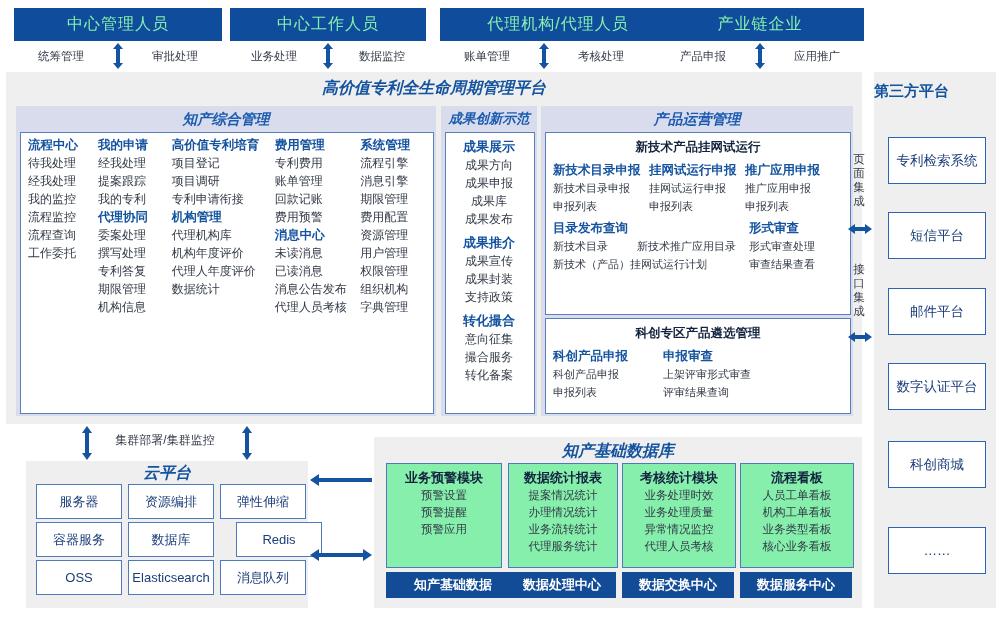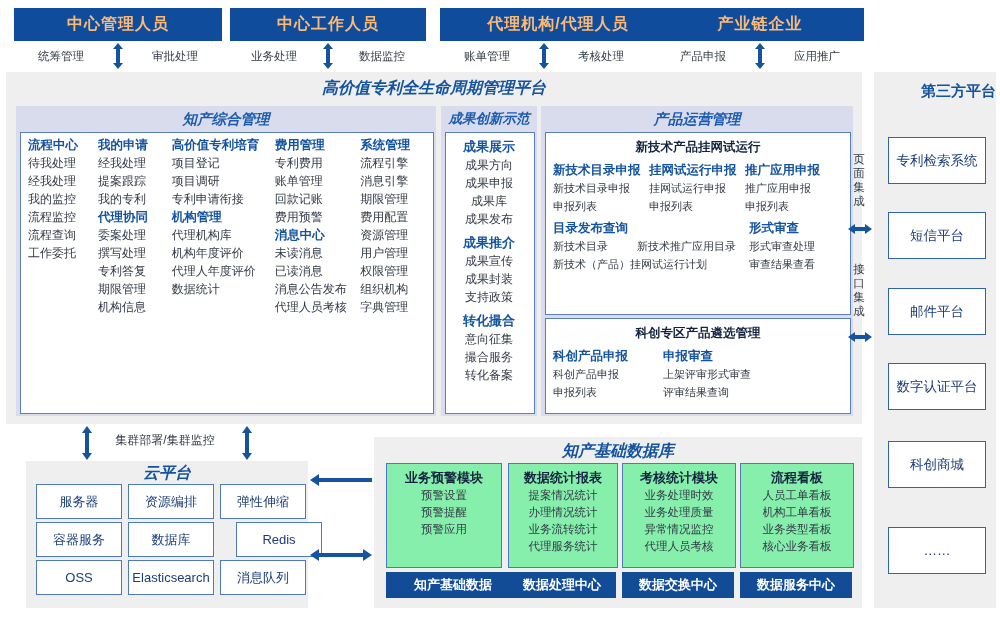--- a/index.html
+++ b/index.html
@@ -8,21 +8,21 @@
     background:#ffffff;
     font-family:"Liberation Sans","DejaVu Sans",sans-serif;
     color:#1b3c7a;
     position:relative;
     overflow:hidden;
   }
   .root{position:absolute;left:0;top:0;width:1000px;height:622px;}
 
   
   .blue-bar{
-    background:#0f4c9c;color:#fdba74;font-weight:bold;
+    background:#0f4c9c;color:#86efac;font-weight:normal;
     display:flex;align-items:center;justify-content:center;
     font-size:16px;letter-spacing:1px;
   }
   .gray-panel{background:#efefef;}
   .lav-panel{background:#d9dced;}
   .wcard{background:#fff;border:1.5px solid #5b7fbd;}
   .hdr-ital{
     font-style:italic;font-weight:bold;color:#1b5bb0;text-align:center;
   }
   .colhead{font-weight:bold;color:#14539f;font-size:12.5px;line-height:18px;}
@@ -258,21 +258,21 @@
       </svg>
   </div>
   <div class="vtext" style="left:852px;top:262px;width:14px;">接口集成</div>
   <div class="hda" style="left:848px;top:330px;">
     <svg width="24" height="14" viewBox="0 0 24 14">
         <path d="M0 7 L7 2 L7 5 L17 5 L17 2 L24 7 L17 12 L17 9 L7 9 L7 12 Z" fill="#14539f"></path>
       </svg>
   </div>
 
   <div class="gray-panel" style="position:absolute;left:874px;top:72px;width:122px;height:536px;"></div>
-  <div style="position:absolute;left:874px;top:82px;width:122px;font-size:15px;font-weight:bold;color:#14539f;text-align:right;">第三方平台</div>
+  <div style="position:absolute;left:874px;top:82px;width:122px;font-size:15px;font-weight:bold;color:#14539f;text-align:left;">第三方平台</div>
   <div id="tp-layer">
       <div class="tp-box" style="left:888px;top:137px;width:96px;height:45px;">专利检索系统</div>
       <div class="tp-box" style="left:888px;top:212px;width:96px;height:45px;">短信平台</div>
       <div class="tp-box" style="left:888px;top:288px;width:96px;height:45px;">邮件平台</div>
       <div class="tp-box" style="left:888px;top:363px;width:96px;height:45px;">数字认证平台</div>
       <div class="tp-box" style="left:888px;top:441px;width:96px;height:45px;">科创商城</div>
       <div class="tp-box" style="left:888px;top:527px;width:96px;height:45px;">……</div>
     </div>
 
   <div class="vda" style="left:80px;top:426px;">

